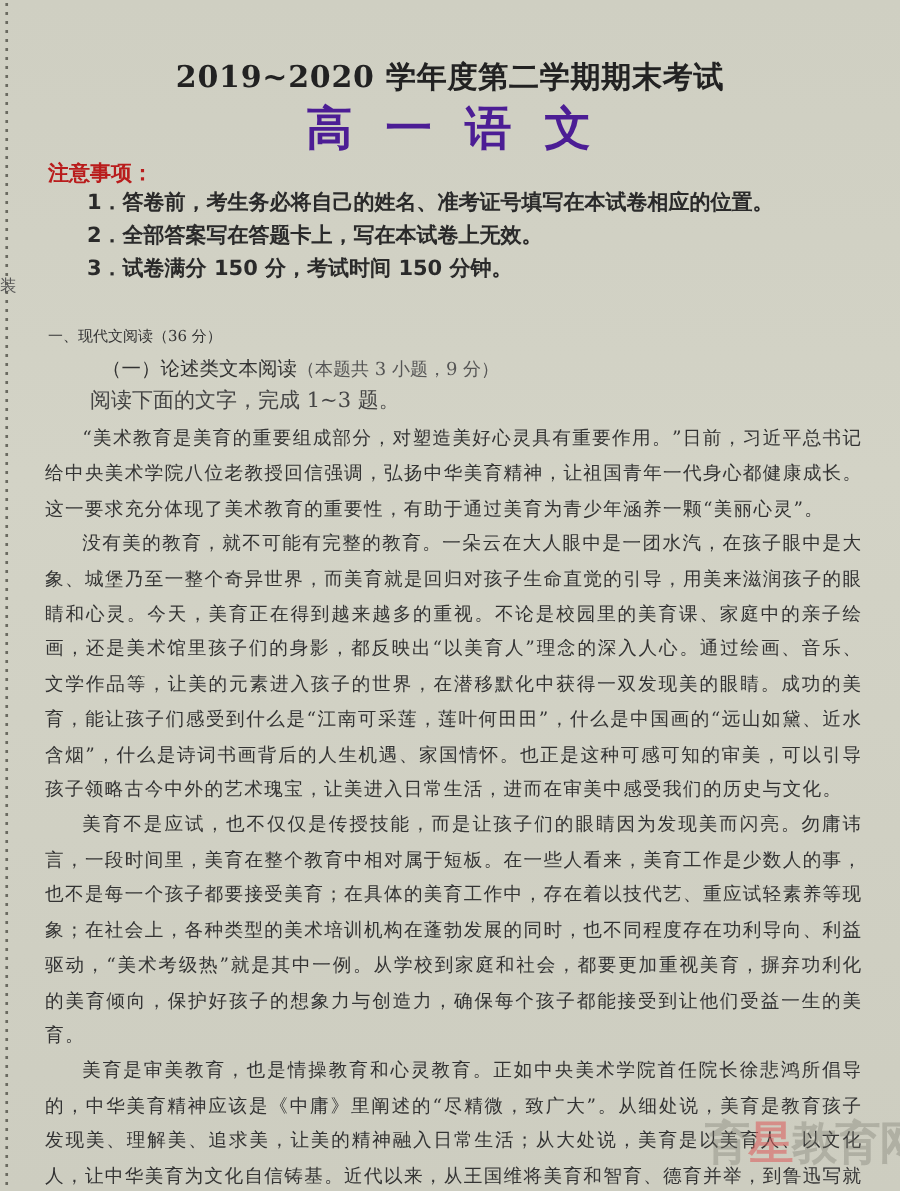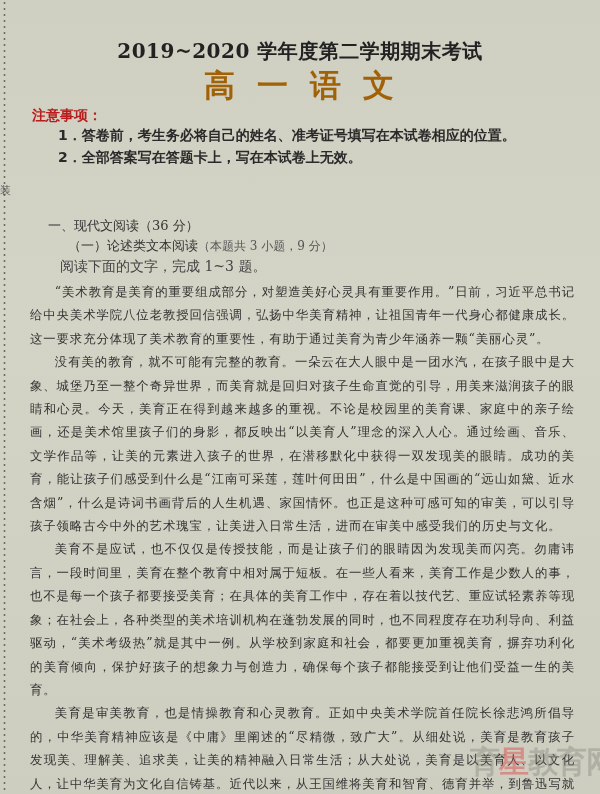--- a/index.html
+++ b/index.html
@@ -17,33 +17,33 @@
   }
   .edge-char { position:absolute; left:0; top:183px; font-size:11px; color:#555; }
   .page { position:absolute; left:0; top:0; width:600px; height:794px; }
   .exam-year {
     position:absolute; top:38px; left:0; width:600px; text-align:center;
     font-size:20px; font-weight:bold; letter-spacing:0.5px; color:#222;
   }
   .subject {
     position:absolute; top:65px; left:0; width:600px; text-align:center;
     font-family:"DejaVu Sans", sans-serif; font-size:31px; font-weight:bold;
-    letter-spacing:22px; color:#a16207; padding-left:20px; box-sizing:border-box;
+    letter-spacing:22px; color:#4c1d95; padding-left:20px; box-sizing:border-box;
   }
   .notice-title {
     position:absolute; top:107px; left:32px;
     font-family:"DejaVu Sans", sans-serif; font-size:14px; font-weight:bold; color:#b91c1c;
   }
   .notice-list { position:absolute; top:124px; left:58px; margin:0; padding:0; list-style:none; }
   .notice-list li {
     font-family:"DejaVu Sans", sans-serif; font-size:14px; font-weight:bold;
     color:#2a2a2a; height:22px; line-height:22px;
   }
   .section-title {
-    position:absolute; top:217px; left:48px; font-size:13px; color:#333;
+    position:absolute; top:217px; left:32px; font-size:10px; color:#333;
   }
   .subsection-title {
     position:absolute; top:237px; left:37px; font-size:13px; color:#333;margin-left:31px;
   }
   .subsection-title .sub-note { color:#555; font-size:12px; }
   .instruction {
     position:absolute; top:258px; left:60px; font-size:14px; color:#444;
   }
   .body-text {
     position:absolute; top:280px; left:30px; width:545px;
@@ -65,20 +65,21 @@
   <div class="binding-edge"></div>
   <div class="edge-char">装</div>
 
   <div class="exam-year">2019~2020 学年度第二学期期末考试</div>
   <div class="subject">高一语文</div>
 
   <div class="notice-title">注意事项：</div>
   <ul class="notice-list">
     <li>1．答卷前，考生务必将自己的姓名、准考证号填写在本试卷相应的位置。</li>
     <li>2．全部答案写在答题卡上，写在本试卷上无效。</li>
+    <li>3．试卷满分 150 分，考试时间 150 分钟。</li>
   </ul>
 
   <div class="section-title">一、现代文阅读（36 分）</div>
   <div class="subsection-title">
     <span>（一）论述类文本阅读</span><span class="sub-note">（本题共 3 小题，9 分）</span>
   </div>
   <div class="instruction">阅读下面的文字，完成 1~3 题。</div>
 
   <div class="body-text">
     <p>“美术教育是美育的重要组成部分，对塑造美好心灵具有重要作用。”日前，习近平总书记给中央美术学院八位老教授回信强调，弘扬中华美育精神，让祖国青年一代身心都健康成长。这一要求充分体现了美术教育的重要性，有助于通过美育为青少年涵养一颗“美丽心灵”。</p>

